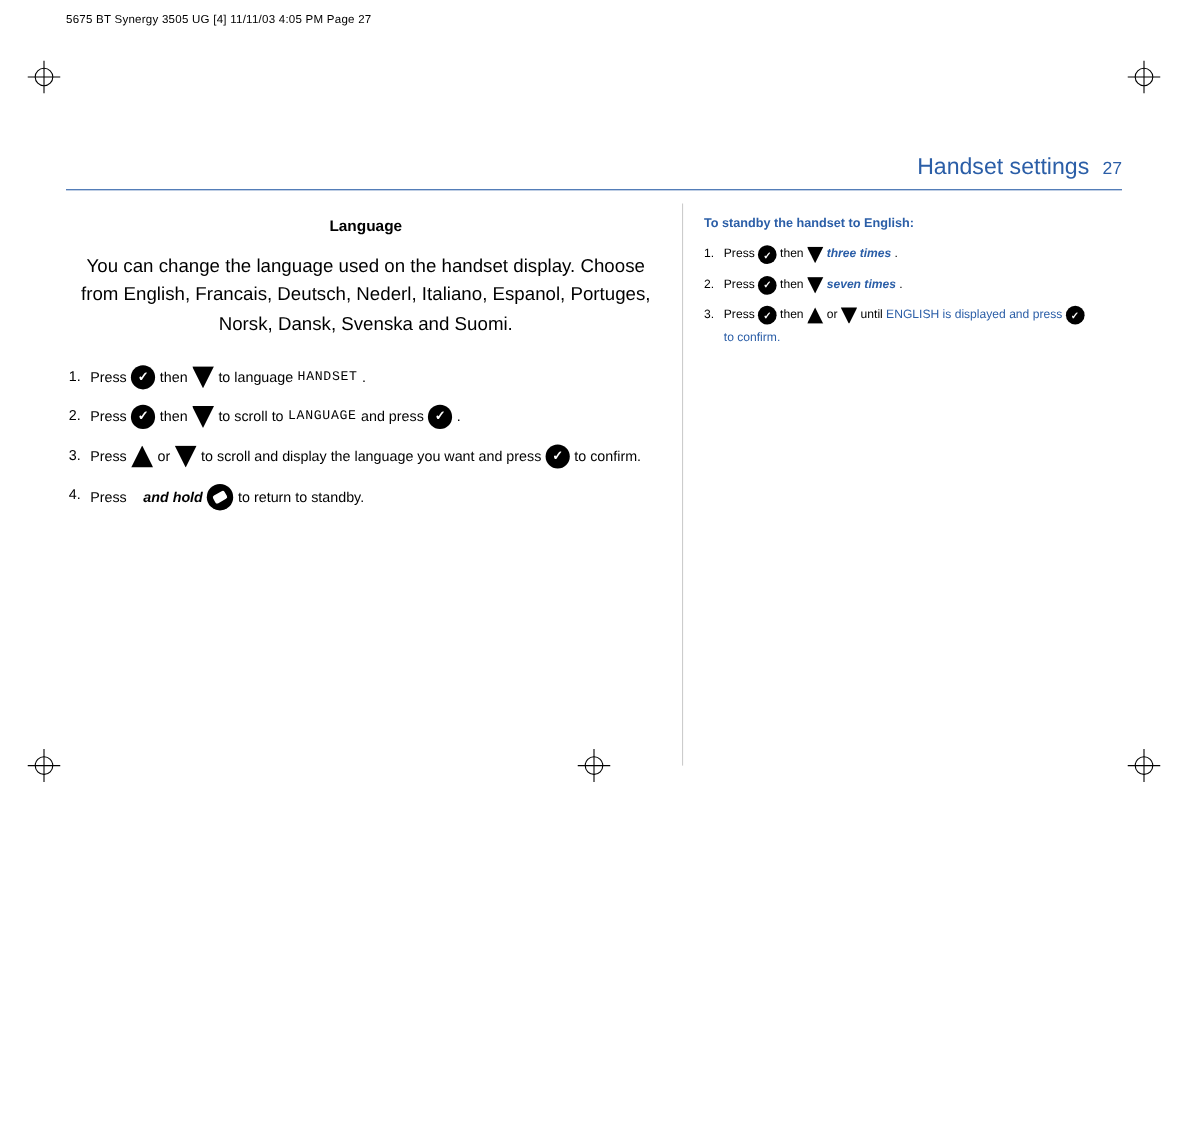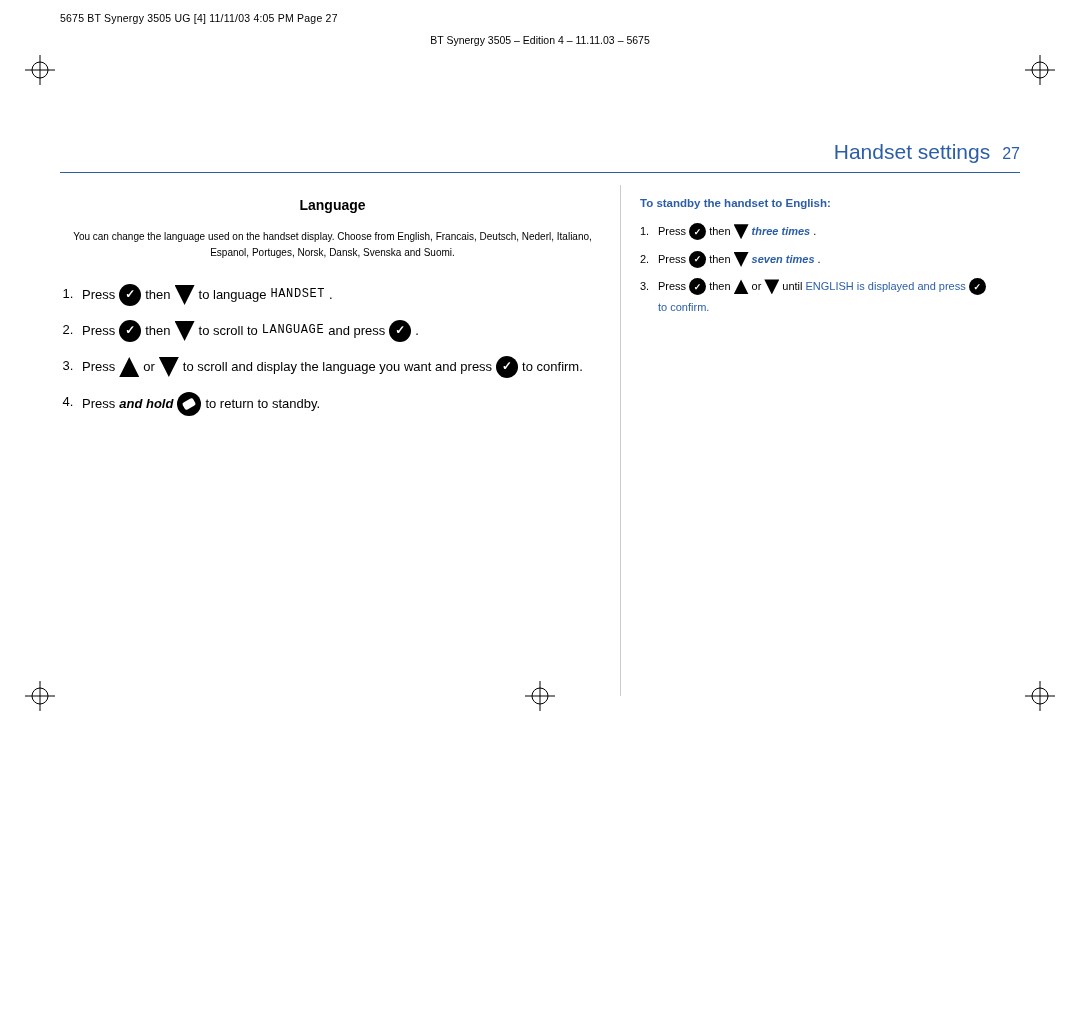--- a/index.html
+++ b/index.html
@@ -119,21 +119,21 @@
 
     .section-title {
       font-size: 14px;
       font-weight: bold;
       color: #000;
       margin-bottom: 16px;
       margin-top: 12px;
     }
 
     .section-intro {
-      font-size: 10px;
+      font-size: 17px;
       color: #000;
       line-height: 1.55;
       margin-bottom: 24px;
     }
 
     .instruction-list {
       list-style: none;
       padding: 0;
     }
 
@@ -223,20 +223,21 @@
 
     .mono-text {
       font-family: 'Courier New', Courier, monospace;
       font-size: 12px;
       letter-spacing: 0.05em;
     }
 
     .bold-italic {
       font-weight: bold;
       font-style: italic;
+      margin-left: 11px;
     }
 
     
     .right-column {
       position: absolute;
       top: 185px;
       left: 640px;
       right: 60px;
     }
 
@@ -360,21 +361,20 @@
   </style>
 </head>
 <body>
 
 <div class="page-container">
 
   <div class="header-top">
     <span class="header-top-left">5675  BT  Synergy  3505  UG  [4]    11/11/03    4:05  PM    Page  27</span>
   </div>
 
-  <div class="header-subtitle">BT Synergy 3505 – Edition 4 – 11.11.03 – 5675</div>
 
   <div class="crosshair-tl">
     <svg class="crosshair-svg" viewBox="0 0 30 30">
       <circle cx="15" cy="15" r="8" fill="none" stroke="#000" stroke-width="1"></circle>
       <line x1="15" y1="0" x2="15" y2="30" stroke="#000" stroke-width="1"></line>
       <line x1="0" y1="15" x2="30" y2="15" stroke="#000" stroke-width="1"></line>
     </svg>
   </div>
 
   <div class="crosshair-tr">

